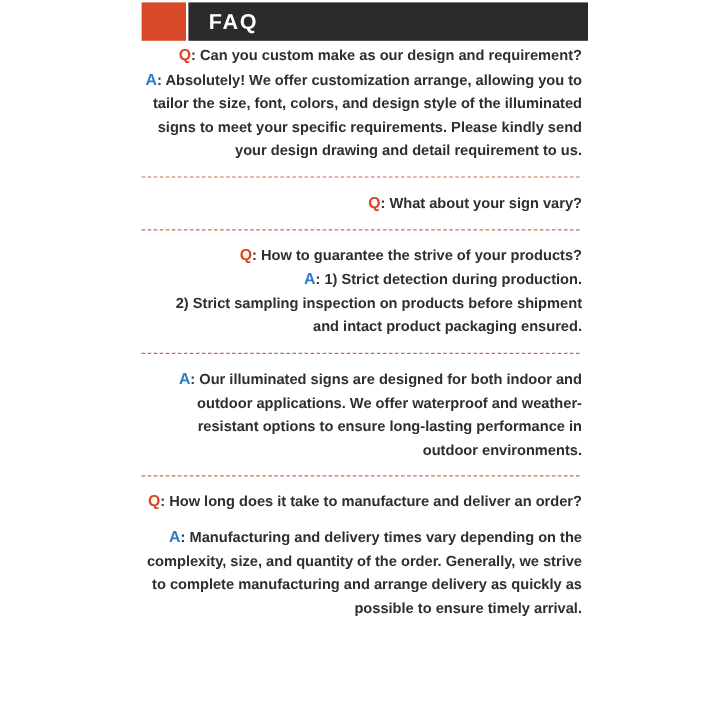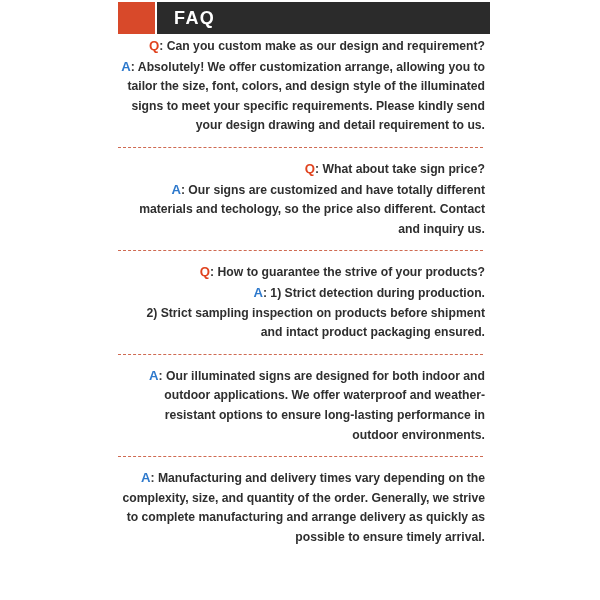--- a/index.html
+++ b/index.html
@@ -110,35 +110,35 @@
 
   <div class="faq-list">
 
     <div class="faq-item">
       <p class="qa-line qa-question"><span class="marker marker-q">Q</span><span class="marker-colon">:</span> <span>Can you custom make as our design and requirement?</span></p>
       <p class="qa-line qa-answer"><span class="marker marker-a">A</span><span class="marker-colon">:</span> <span>Absolutely! We offer customization arrange, allowing you to tailor the size, font, colors, and design style of the illuminated signs to meet your specific requirements. Please kindly send your design drawing and detail requirement to us.</span></p>
     </div>
     <div class="divider"></div>
 
     <div class="faq-item">
-      <p class="qa-line qa-question"><span class="marker marker-q">Q</span><span class="marker-colon">:</span> <span>What about take sign price?</span></p>
-      <p class="qa-line qa-answer"><span class="marker marker-a">A</span><span class="marker-colon">:</span> <span>Our signs are customized and have totally different materials and techology, so the price also different. Contact and inquiry us.</span></p>
+      <p class="qa-line qa-question"><span class="marker marker-q">Q</span><span class="marker-colon">:</span> <span>What about your sign vary?</span></p>
     </div>
     <div class="divider"></div>
 
     <div class="faq-item">
       <p class="qa-line qa-question"><span class="marker marker-q">Q</span><span class="marker-colon">:</span> <span>How to guarantee the strive of your products?</span></p>
       <p class="qa-line qa-answer"><span class="marker marker-a">A</span><span class="marker-colon">:</span> <span>1) Strict detection during production.
     2) Strict sampling inspection on products before shipment and intact product packaging ensured.</span></p>
     </div>
     <div class="divider"></div>
 
     <div class="faq-item">
       <p class="qa-line qa-answer spaced"><span class="marker marker-a">A</span><span class="marker-colon">:</span> <span>Our illuminated signs are designed for both indoor and outdoor applications. We offer waterproof and weather-resistant options to ensure long-lasting performance in outdoor environments.</span></p>
     </div>
     <div class="divider"></div>
 
     <div class="faq-item">
+      <p class="qa-line qa-question"><span class="marker marker-q">Q</span><span class="marker-colon">:</span> <span>How long does it take to manufacture and deliver an order?</span></p>
       <p class="qa-line qa-answer spaced"><span class="marker marker-a">A</span><span class="marker-colon">:</span> <span>Manufacturing and delivery times vary depending on the complexity, size, and quantity of the order. Generally, we strive to complete manufacturing and arrange delivery as quickly as possible to ensure timely arrival.</span></p>
     </div>
 
   </div>
 </div>
 
 </body></html>

